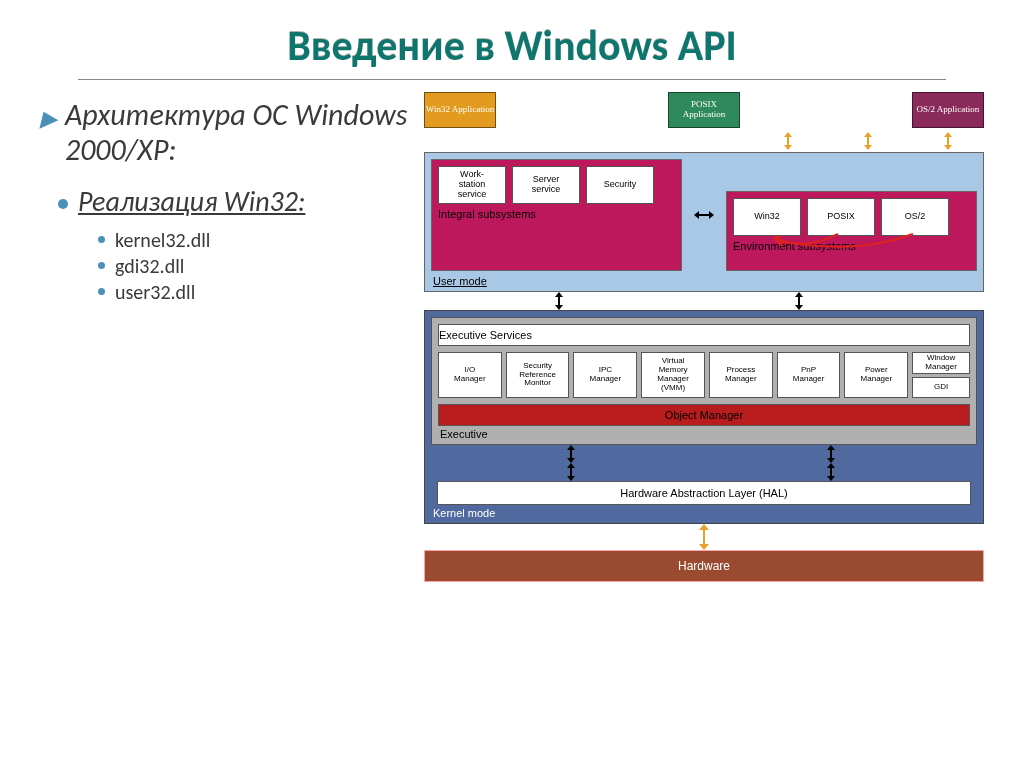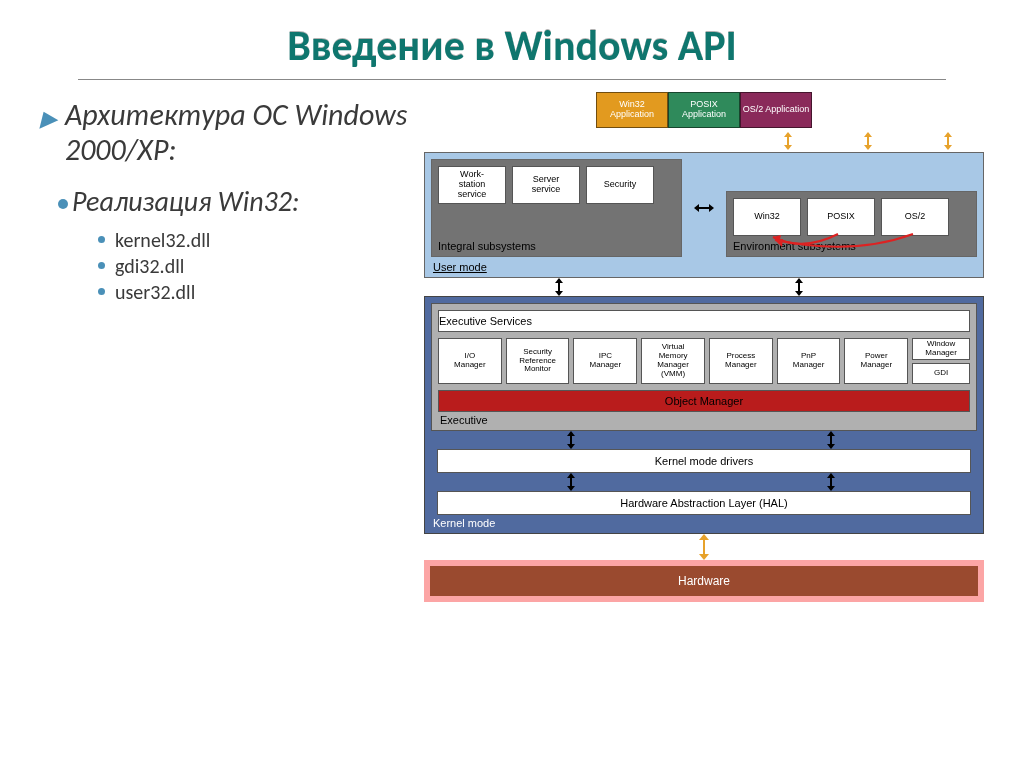--- a/index.html
+++ b/index.html
@@ -54,26 +54,27 @@
     font-style: italic;
     font-size: 30px;
     color: #3a3a3a;
     margin-bottom: 20px;
     line-height: 1.15;
   }
   .bullet1 .arrow { color: #4a90b8; font-size: 22px; padding-top: 8px; }
   .bullet2 {
     display: flex;
     align-items: flex-start;
-    gap: 4px;
+    gap: 10px;
     font-style: italic;
     font-size: 28px;
     color: #3a3a3a;
     margin: 0 0 10px 18px;
     line-height: 1.1;
+    text-decoration: underline;
   }
   .bullet2 .dot {
     width: 10px; height: 10px; border-radius: 50%;
     background: #4a90b8; flex-shrink: 0; margin-top: 12px;
   }
   .bullet3 {
     display: flex;
     align-items: center;
     gap: 10px;
     font-size: 20px;
@@ -87,22 +88,24 @@
 
   
   .diagram {
     position: relative;
     width: 560px;
     margin-left: auto;
     font-family: "Arial", sans-serif;
   }
   .apps-row {
     display: flex;
-    justify-content: center;
+    justify-content: space-between;
+    gap: 8px;
     margin-bottom: 4px;
+    font-family: Liberation Serif, serif;
   }
   .app-box {
     width: 72px; height: 36px;
     display: flex; align-items: center; justify-content: center;
     text-align: center;
     color: #fff; font-size: 9px; line-height: 1.1;
     border: 1px solid rgba(0,0,0,0.5);
   }
   .app-orange { background: #e29a1f; }
   .app-green  { background: #2f8a5b; }
@@ -130,28 +133,27 @@
     font-size: 11px;
     text-decoration: underline;
   }
   .sub-row {
     display: flex;
     gap: 12px;
     margin-bottom: 2px;
     position: relative;
   }
   .sub-panel {
-    background: #737373;
+    background: #be185d;
     border: 1px solid #666;
-    padding: 6px 6px 4px 6px;
+    padding: 6px 6px 18px 6px;
     flex: 1;
     display: flex;
     flex-direction: column;
     position: relative;
-    justify-content: space-between;
   }
   .sub-panel-label {
     font-size: 11px;
     margin-top: 4px;
   }
   .sub-boxes {
     display: flex;
     gap: 6px;
     position: relative;
   }
@@ -219,21 +221,21 @@
   .drv-row .box {
     background:#fff; border:1px solid #555; flex:1;
     text-align:center; font-size:11px; padding:5px 0;
   }
   .hal {
     background:#fff; border:1px solid #555;
     text-align:center; font-size:11px; padding:5px 0;
     margin:18px 6px 0 6px;
   }
   .hardware {
-    background:#9a4a2f; border:6px solid #fca5a5;
+    background:#9a4a2f; border:1px solid #fca5a5;
     color:#fff; text-align:center; font-size:12px;
     padding:8px 0;
     margin-top:26px;
   }
 
   
   .red-curve {
     position:absolute;
     pointer-events:none;
   }
@@ -412,21 +414,20 @@
                 <polygon points="0,18 -4,13 4,13" fill="#000"></polygon>
               </g>
             <g transform="translate(400,0)">
                 <line x1="0" y1="2" x2="0" y2="16" stroke="#000" stroke-width="2"></line>
                 <polygon points="0,0 -4,5 4,5" fill="#000"></polygon>
                 <polygon points="0,18 -4,13 4,13" fill="#000"></polygon>
               </g>
           </svg>
 
           <div class="drv-row" style="margin-top:0;">
-            <div class="box">Kernel mode drivers</div>
           </div>
 
           <svg width="100%" height="18" style="display:block;">
             <g transform="translate(140,0)">
                 <line x1="0" y1="2" x2="0" y2="16" stroke="#000" stroke-width="2"></line>
                 <polygon points="0,0 -4,5 4,5" fill="#000"></polygon>
                 <polygon points="0,18 -4,13 4,13" fill="#000"></polygon>
               </g>
             <g transform="translate(400,0)">
                 <line x1="0" y1="2" x2="0" y2="16" stroke="#000" stroke-width="2"></line>

